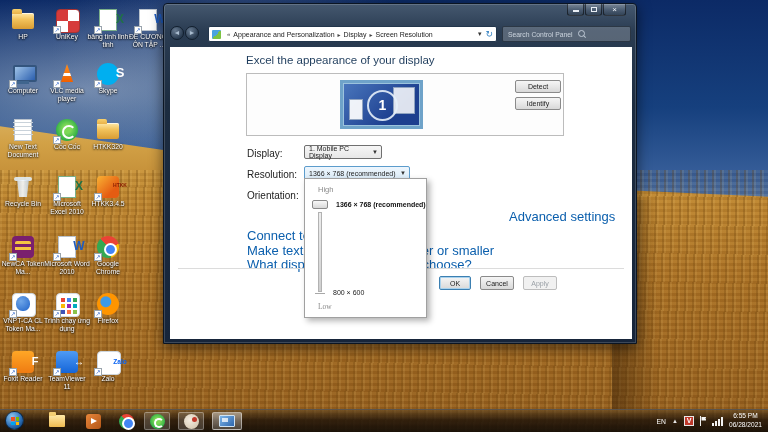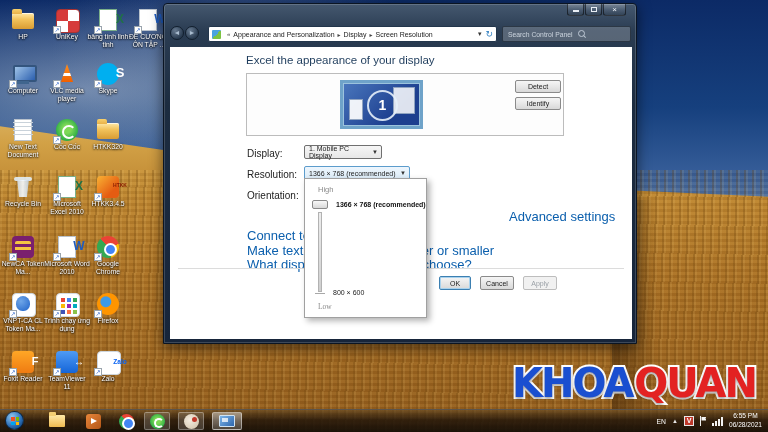--- a/index.html
+++ b/index.html
@@ -377,23 +377,20 @@
       <div class="dicon" style="left: 85px; top: 350px;">
         <div class="ig ic-zalo">
           <span class="rsq"></span>
           <span class="ctext">Zalo</span>
           <span class="sc">↗</span>
         </div>
         <div class="dlabel">Zalo</div>
       </div>
     </div>
 
-  <div class="mark">
-    <span class="khoa">KHOA</span><span class="quan">QUAN</span>
-  </div>
 
   <div class="win">
     <div class="wctrl">
       <div class="wbtn-cap">
           <span class="glyph-min"></span>
         </div>
       <div class="wbtn-cap">
           <span class="glyph-max"></span>
         </div>
       <div class="wbtn-cap close">

